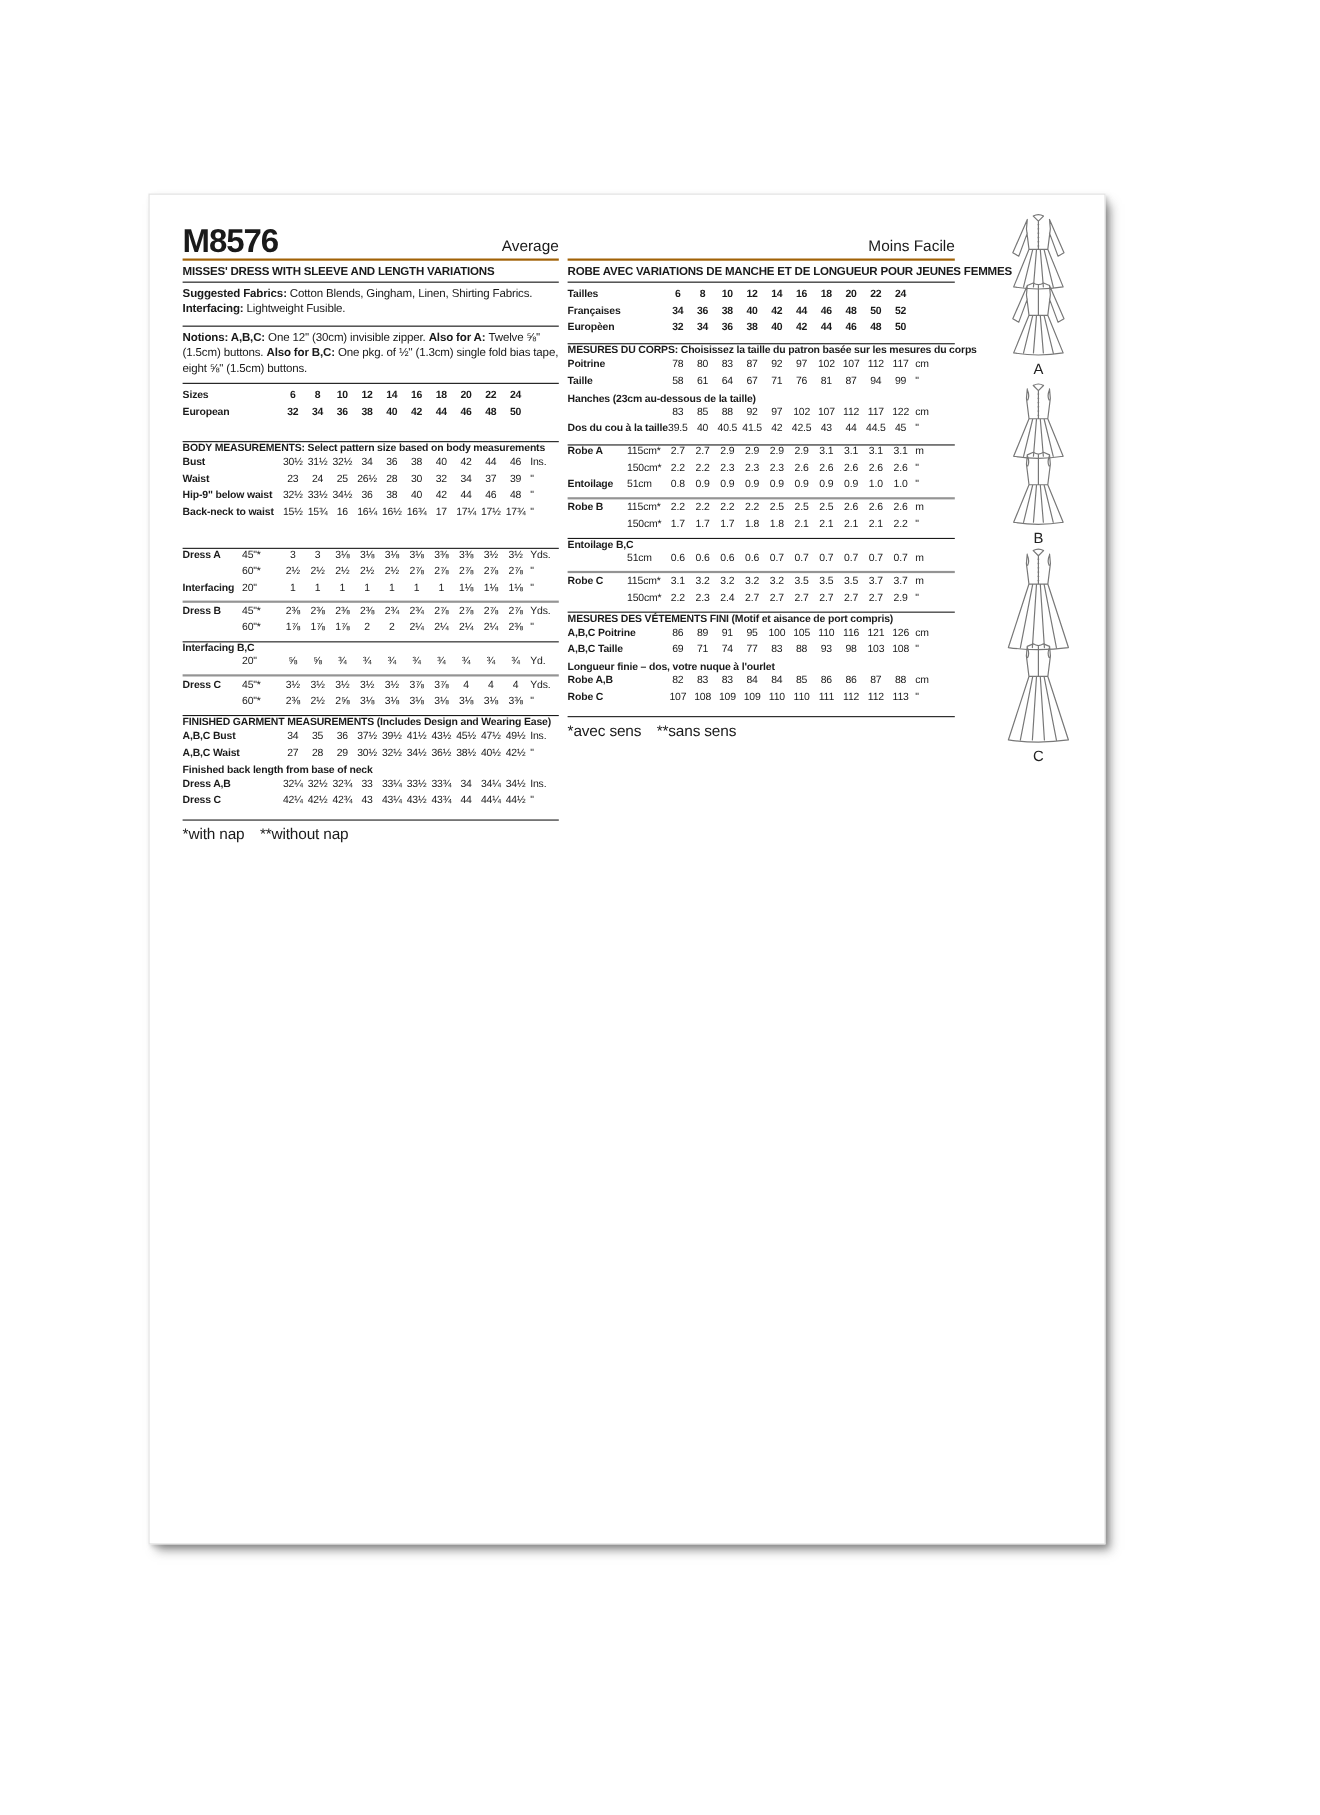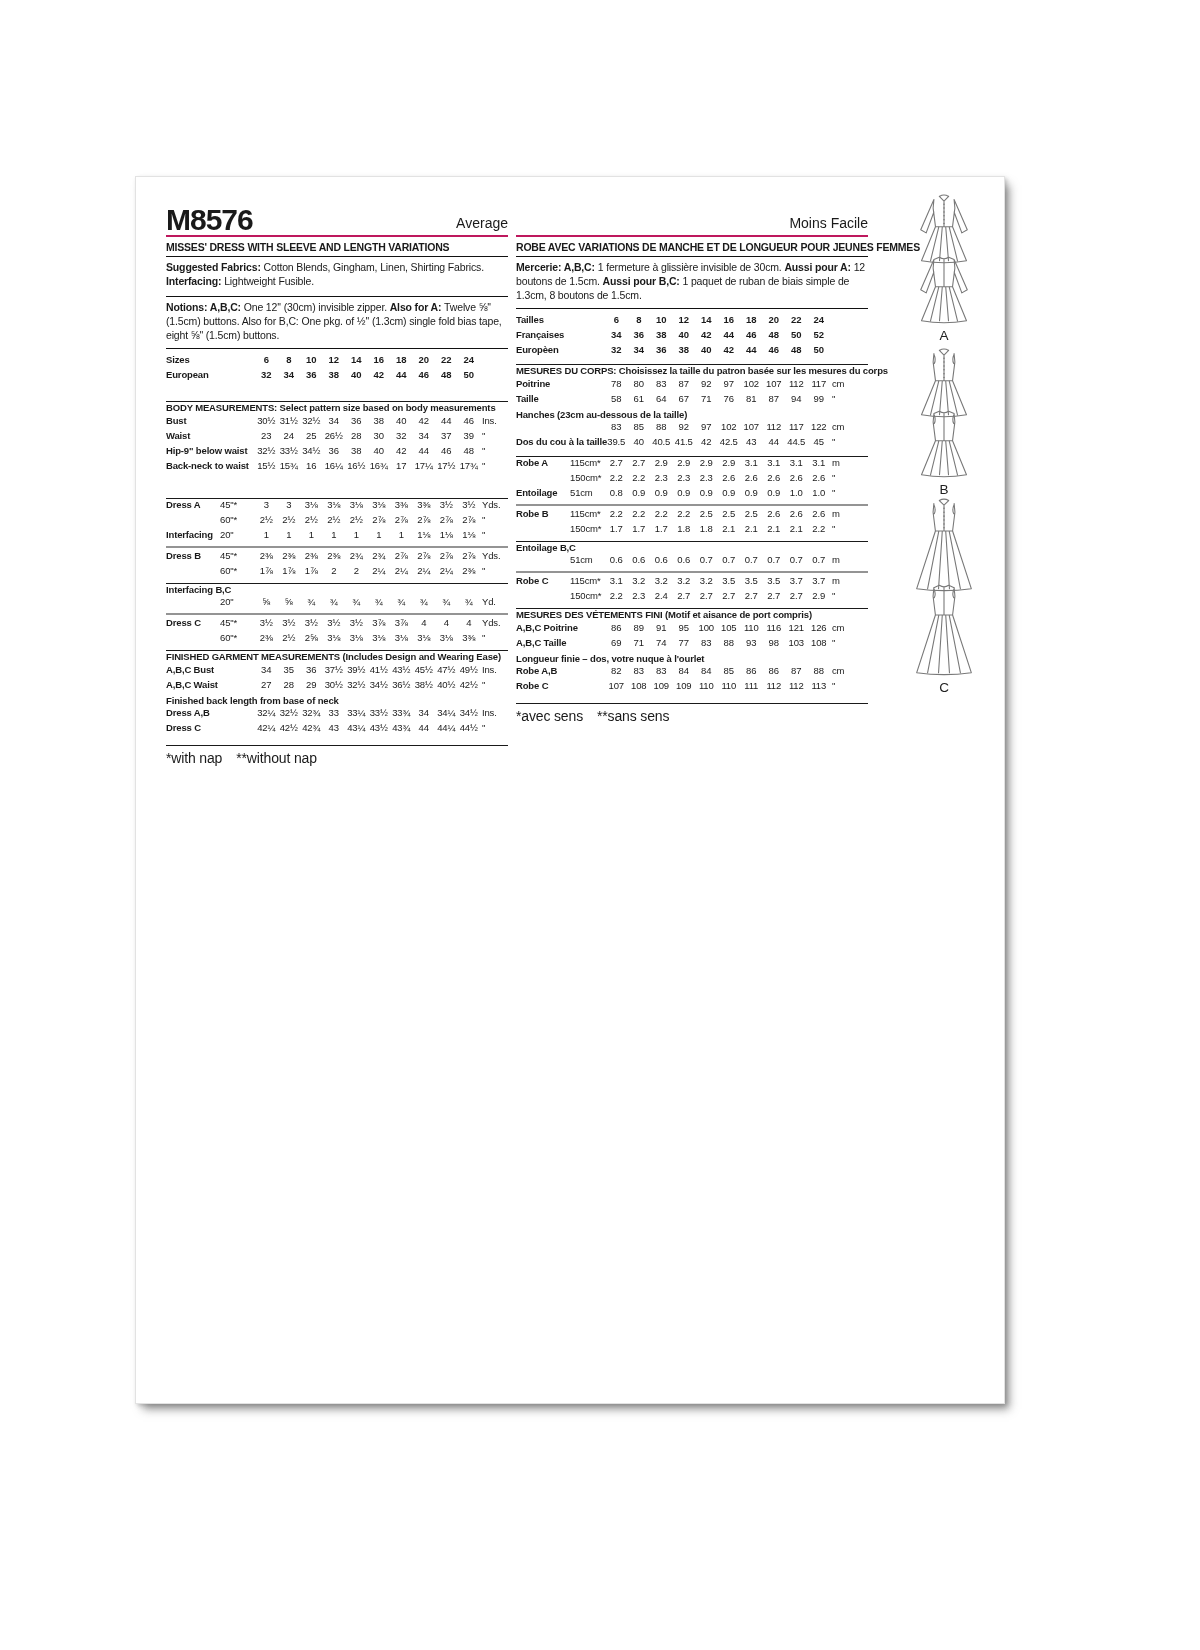--- a/index.html
+++ b/index.html
@@ -4,21 +4,21 @@
 <style>
   html,body{margin:0;padding:0;background:#ffffff;}
   .canvas{position:relative;width:1200px;height:1650px;background:#fff;overflow:hidden;
           font-family:"Liberation Sans","DejaVu Sans",sans-serif;color:#1a1a1a;}
   .sheet{position:absolute;left:135px;top:176px;width:868px;height:1226px;background:#fff;
          border:1px solid #e2e2e2;
          box-shadow:6px 7px 9px -2px rgba(90,90,90,0.65), 2px 2px 4px rgba(120,120,120,0.35);}
   .col{position:absolute;top:12px;}
   .col-en{left:30px;width:342px;}
   .col-fr{left:380px;width:352px;}
-  .hdrrow{height:44px;display:flex;align-items:flex-end;border-bottom:2px solid #be185d;padding-bottom:2px;}
+  .hdrrow{height:44px;display:flex;align-items:flex-end;border-bottom:2px solid #a16207;padding-bottom:2px;}
   .hdrrow .sku{font-size:30px;font-weight:bold;letter-spacing:-1px;line-height:0.9;}
   .hdrrow .diff{margin-left:auto;font-size:14px;padding-bottom:2px;}
   .coltitle{font-weight:bold;font-size:10.5px;letter-spacing:-0.2px;padding:4px 0 3px;
             border-bottom:1.5px solid #111;white-space:nowrap;}
   .para{font-size:10.5px;line-height:1.32;letter-spacing:-0.15px;margin:0;padding:4px 0 5px;
         border-bottom:1.5px solid #111;min-height:30px;}
   .tbl{margin-top:5px;font-size:9.5px;letter-spacing:-0.15px;}
   .trow{display:flex;align-items:baseline;height:15px;}
   .tlab{width:54px;font-weight:bold;white-space:nowrap;flex:none;}
   .tlab.wide{width:89px;}
@@ -44,21 +44,21 @@
 <div class="canvas">
   <div class="sheet">
 
     <div class="col col-en">
       <div class="hdrrow">
         <span class="sku">M8576</span>
         <span class="diff">Average</span>
       </div>
       <div class="coltitle">MISSES' DRESS WITH SLEEVE AND LENGTH VARIATIONS</div>
       <p class="para"><span style="font-weight: bold;">Suggested Fabrics: </span><span>Cotton Blends, Gingham, Linen, Shirting Fabrics. </span><span style="font-weight: bold;">Interfacing: </span><span>Lightweight Fusible.</span></p>
-      <p class="para"><span style="font-weight: bold;">Notions: A,B,C: </span><span>One 12'' (30cm) invisible zipper. </span><span style="font-weight: bold;">Also for A: </span><span>Twelve ⅝'' (1.5cm) buttons. </span><span style="font-weight: normal;">Also for B,C: </span><span>One pkg. of ½'' (1.3cm) single fold bias tape, eight ⅝" (1.5cm) buttons.</span></p>
+      <p class="para"><span style="font-weight: bold;">Notions: A,B,C: </span><span>One 12'' (30cm) invisible zipper. </span><span style="font-weight: bold;">Also for A: </span><span>Twelve ⅝'' (1.5cm) buttons. </span><span style="font-weight: bold;">Also for B,C: </span><span>One pkg. of ½'' (1.3cm) single fold bias tape, eight ⅝" (1.5cm) buttons.</span></p>
       <div class="tbl">
           <div class="trow bvals">
             <span class="tlab wide">Sizes</span>
             <span class="tval">6</span>
             <span class="tval">8</span>
             <span class="tval">10</span>
             <span class="tval">12</span>
             <span class="tval">14</span>
             <span class="tval">16</span>
             <span class="tval">18</span>
@@ -322,21 +322,20 @@
           <div class="tgap" style="height: 6px;"></div>
           <div class="rule-dark tnote"><span>*with nap</span><span style="margin-left: 14px;">**without nap</span></div>
         </div>
     </div>
 
     <div class="col col-fr">
       <div class="hdrrow">
         <span class="diff">Moins Facile</span>
       </div>
       <div class="coltitle">ROBE AVEC VARIATIONS DE MANCHE ET DE LONGUEUR POUR JEUNES FEMMES</div>
-      <p class="para"><span style="font-weight: bold;">Mercerie: A,B,C: </span><span>1 fermeture à glissière invisible de 30cm. </span><span style="font-weight: bold;">Aussi pour A: </span><span>12 boutons de 1.5cm. </span><span style="font-weight: bold;">Aussi pour B,C: </span><span>1 paquet de ruban de biais simple de 1.3cm, 8 boutons de 1.5cm.</span></p>
       <div class="tbl">
           <div class="trow bvals">
             <span class="tlab wide">Tailles</span>
             <span class="tval">6</span>
             <span class="tval">8</span>
             <span class="tval">10</span>
             <span class="tval">12</span>
             <span class="tval">14</span>
             <span class="tval">16</span>
             <span class="tval">18</span>

